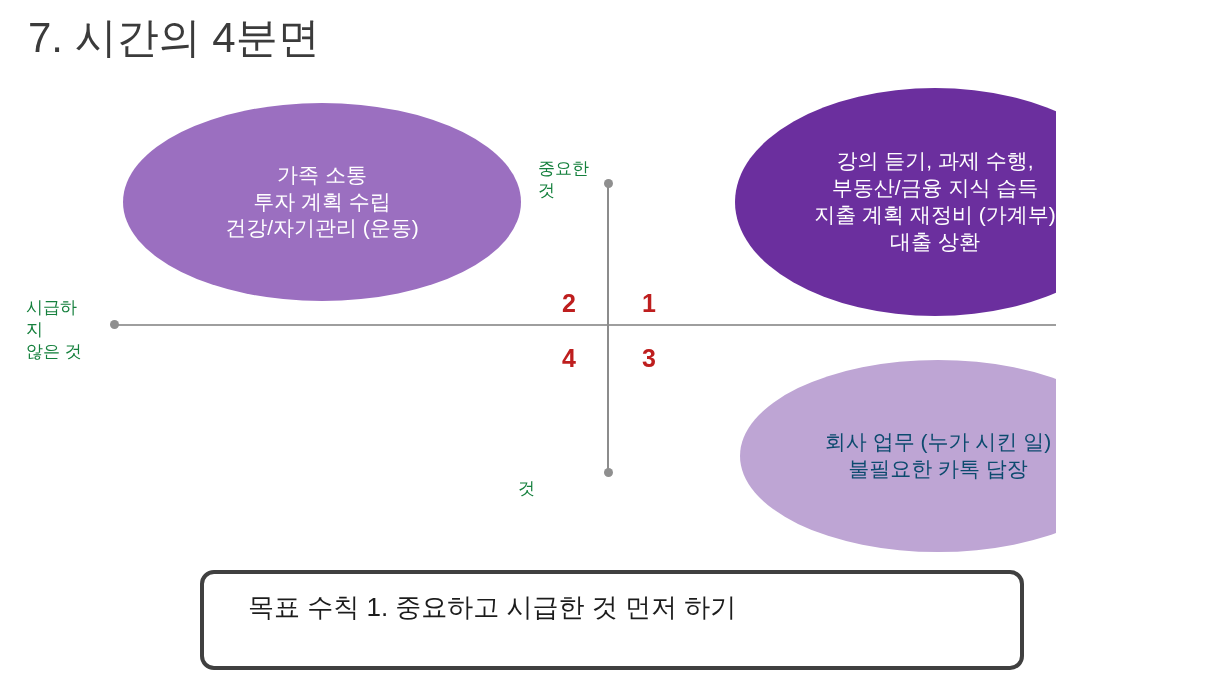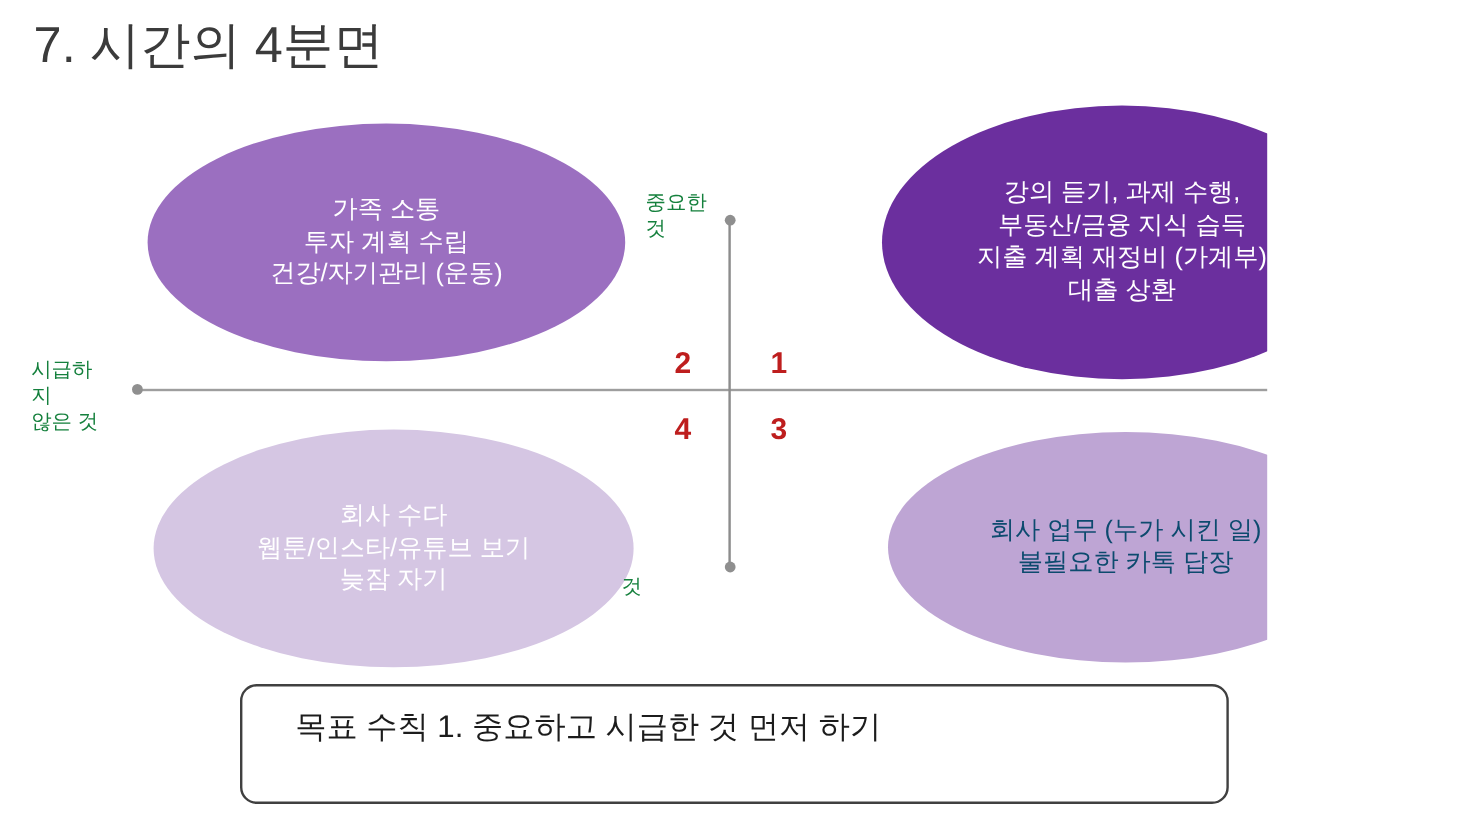--- a/index.html
+++ b/index.html
@@ -130,21 +130,21 @@
   #quad-num-2 { left: 554px; top: 289px; }
   #quad-num-1 { left: 634px; top: 289px; }
   #quad-num-4 { left: 554px; top: 344px; }
   #quad-num-3 { left: 634px; top: 344px; }
 
   
   #rules-box {
     position: absolute;
     left: 200px; top: 570px;
     width: 824px; height: 100px;
-    border: 2px solid #404040;
+    border: 4px solid #404040;
     border-radius: 14px;
     background: #ffffff;
     box-sizing: border-box;
     padding: 14px 28px 0 44px;
   }
   .rule-line {
     font-size: 26px;
     color: #1c1c1c;
     line-height: 1.48;
     white-space: nowrap;
@@ -168,27 +168,20 @@
   </div>
 
   <div id="ellipse-q2" class="quad-ellipse">
     <div class="quad-lines">
       <span class="quad-line">가족 소통</span>
       <span class="quad-line">투자 계획 수립</span>
       <span class="quad-line">건강/자기관리 (운동)</span>
     </div>
   </div>
 
-  <div id="ellipse-q4" class="quad-ellipse">
-    <div class="quad-lines">
-      <span class="quad-line">회사 수다</span>
-      <span class="quad-line">웹툰/인스타/유튜브 보기</span>
-      <span class="quad-line">늦잠 자기</span>
-    </div>
-  </div>
 
   <div id="ellipse-q3" class="quad-ellipse">
     <div class="quad-lines">
       <span class="quad-line">회사 업무 (누가 시킨 일)</span>
       <span class="quad-line">불필요한 카톡 답장</span>
     </div>
   </div>
 
   <div id="axis-horizontal"></div>
   <div id="axis-vertical"></div>

